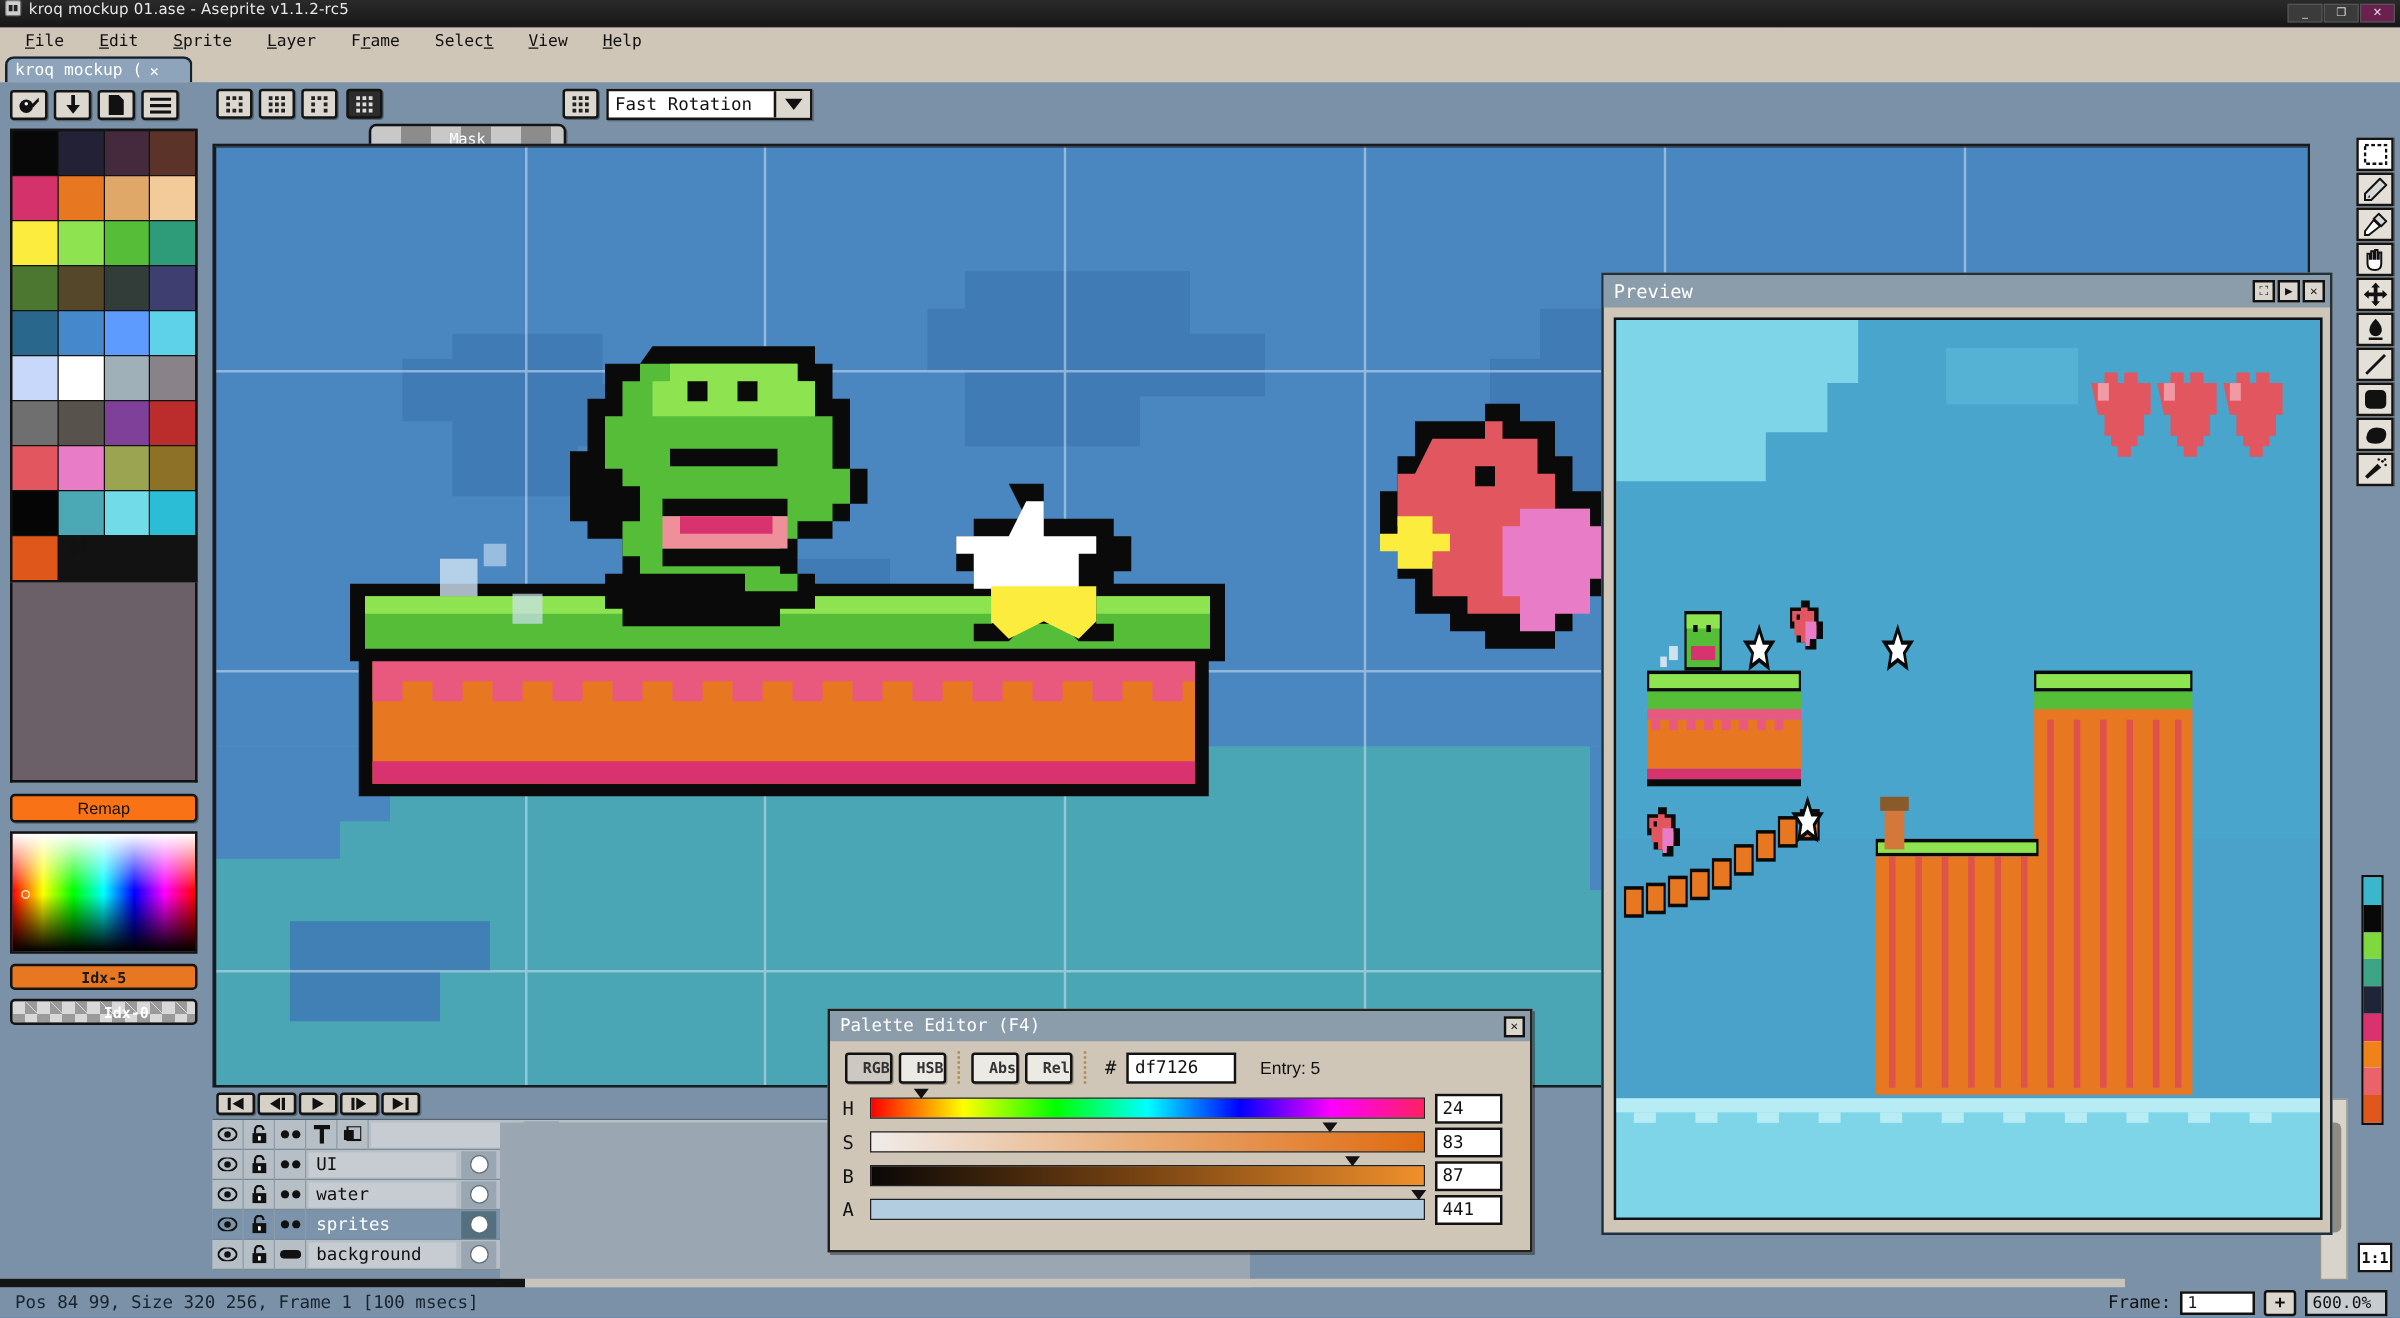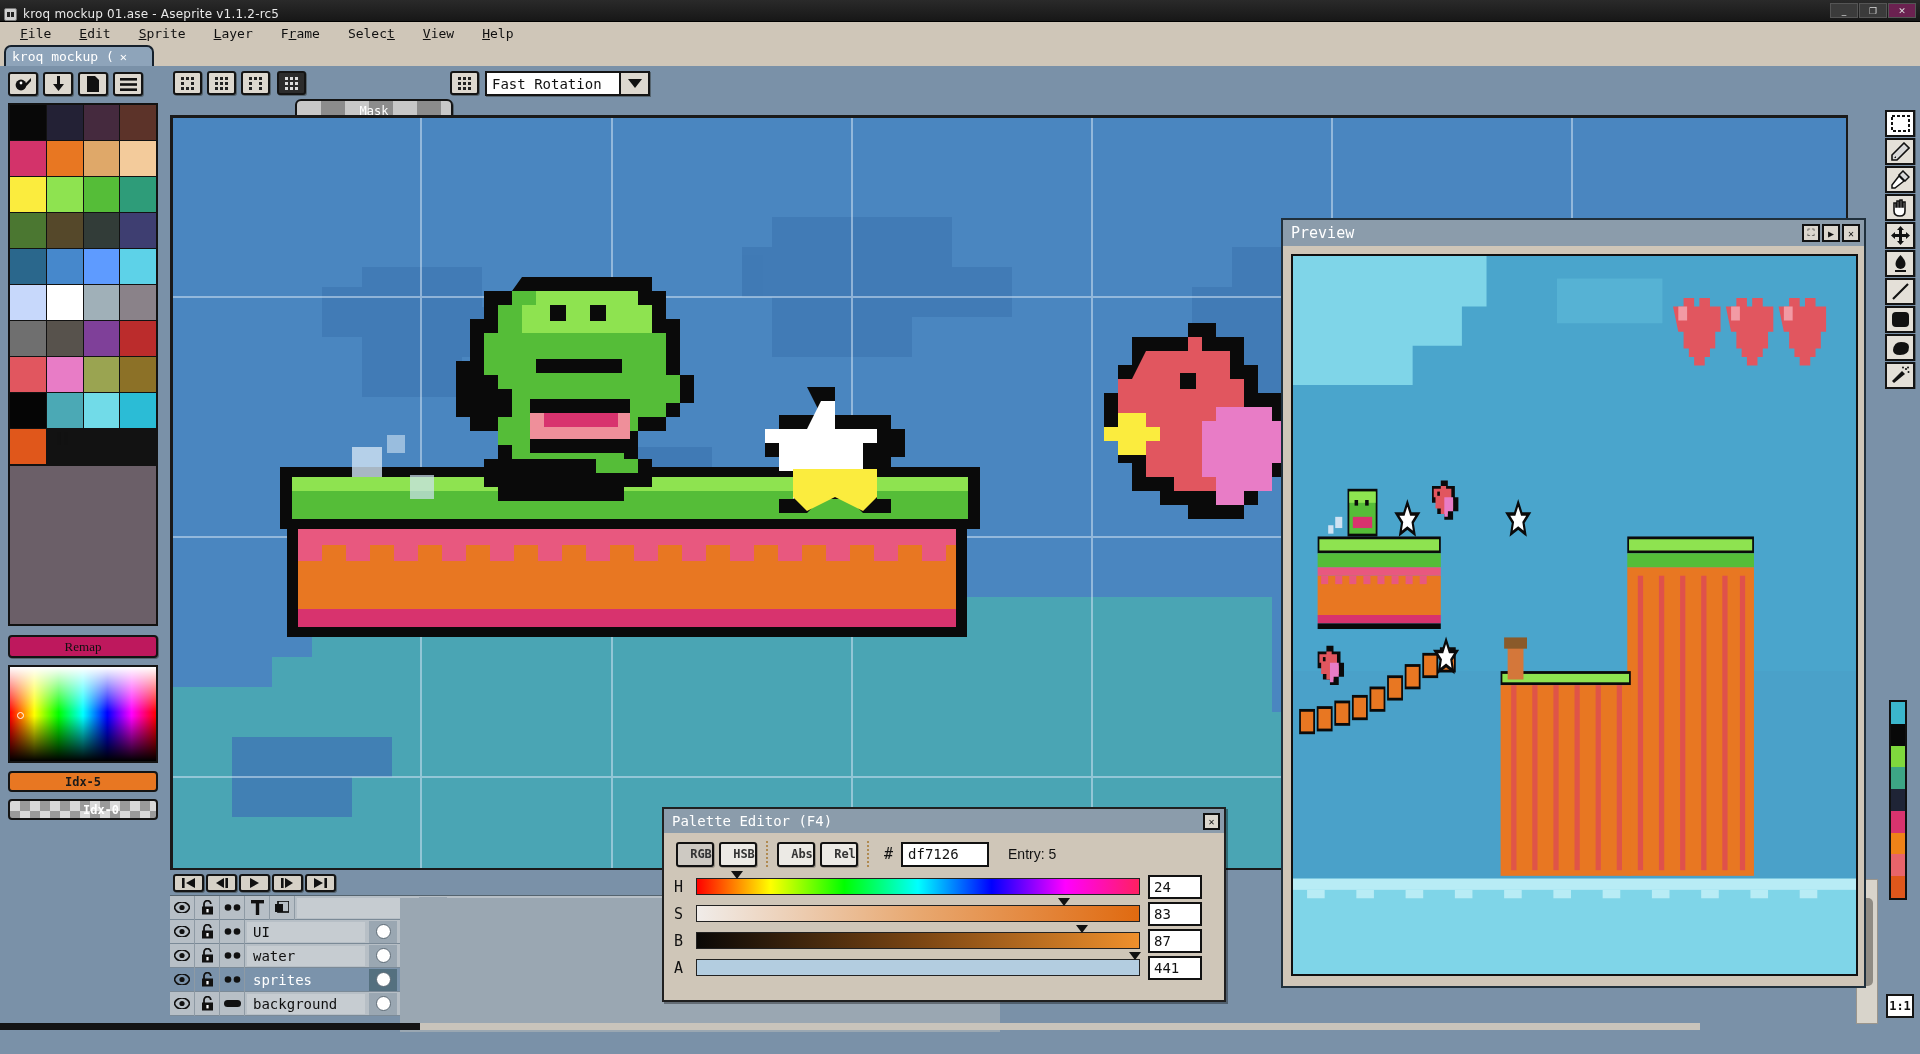--- a/index.html
+++ b/index.html
@@ -9,21 +9,21 @@
     background:#7a91a8;
     -webkit-font-smoothing: none;
     image-rendering: pixelated;
   }
   .app { position:relative; width:1920px; height:1054px; }
 
   
   .titlebar{
     position:absolute; left:0; top:0; width:1920px; height:22px;
     background:linear-gradient(#2a2a2a,#171717);
-    display:flex; align-items:flex-end; color:#e8e8e8;
+    display:flex; align-items:flex-start; color:#e8e8e8;
     font-size:12px; padding-left:4px; border-bottom:1px solid #000;
   }
   .title-ico{
     width:13px;height:13px;background:#cfcfcf;border:1px solid #777;border-radius:2px;
     margin-right:6px;position:relative;flex:none;
   }
   .title-ico:before{content:"";position:absolute;left:2px;top:3px;width:3px;height:5px;background:#222;}
   .title-ico:after{content:"";position:absolute;right:2px;top:3px;width:3px;height:5px;background:#222;}
   .title-text{font-size:12px;letter-spacing:.2px;}
   .win-btns{position:absolute;right:4px;top:3px;display:flex;gap:1px;}
@@ -75,24 +75,24 @@
   }
   .sw{width:100%;height:35px;}
   .pal-rest{
     margin:0 8px;width:150px;height:160px;background:#6b5f68;border:2px solid #121212;border-top:none;
     position:relative;
   }
   .pal-rest .pause{
     position:absolute;left:46px;top:-37px;color:#111;font-size:17px;font-weight:bold;letter-spacing:1px;
   }
   .remap-btn{
-    margin:9px 8px 0 8px;width:150px;height:23px;background:#be185d;
+    margin:9px 8px 0 8px;width:150px;height:23px;background:#f97316;
     border:2px solid #141414;border-radius:4px;
     display:flex;align-items:center;justify-content:center;
-    font-family:Liberation Serif, serif;font-size:13px;color:#111;
+    font-family:Liberation Sans, sans-serif;font-size:13px;color:#111;
     box-shadow:1px 1px 0 #55646f;
   }
   .colorwheel{
     margin:7px 8px 0 8px;width:150px;height:98px;border:2px solid #141414;
     position:relative;background:
       linear-gradient(to bottom, rgba(255,255,255,1) 0%, rgba(255,255,255,0) 48%, rgba(0,0,0,0) 52%, rgba(0,0,0,1) 100%),
       linear-gradient(to right,#ff0000,#ffff00,#00ff00,#00ffff,#0000ff,#ff00ff,#ff0000);
   }
   .wheel-cursor{
     position:absolute;left:7px;top:45px;width:7px;height:7px;border:1px solid #fff;border-radius:50%;
@@ -1082,14 +1082,23 @@
           <span class="pd-knob" id="k3" style="left: calc(99% - 6px);"></span>
         </div>
         <div class="pd-val">441</div>
       </div>
     </div>
   </div>
 
   <div class="hscroll">
       <i></i>
     </div>
+  <div class="statusbar">
+    <span class="status-text">Pos 84 99, Size 320 256, Frame 1 [100 msecs]</span>
+    <div class="status-right">
+      <span class="frame-lab">Frame:</span>
+      <div class="frame-in">1</div>
+      <div class="plus-btn">+</div>
+      <div class="zoom-in">600.0%</div>
+    </div>
+  </div>
 
 </div>
 
 </body></html>

